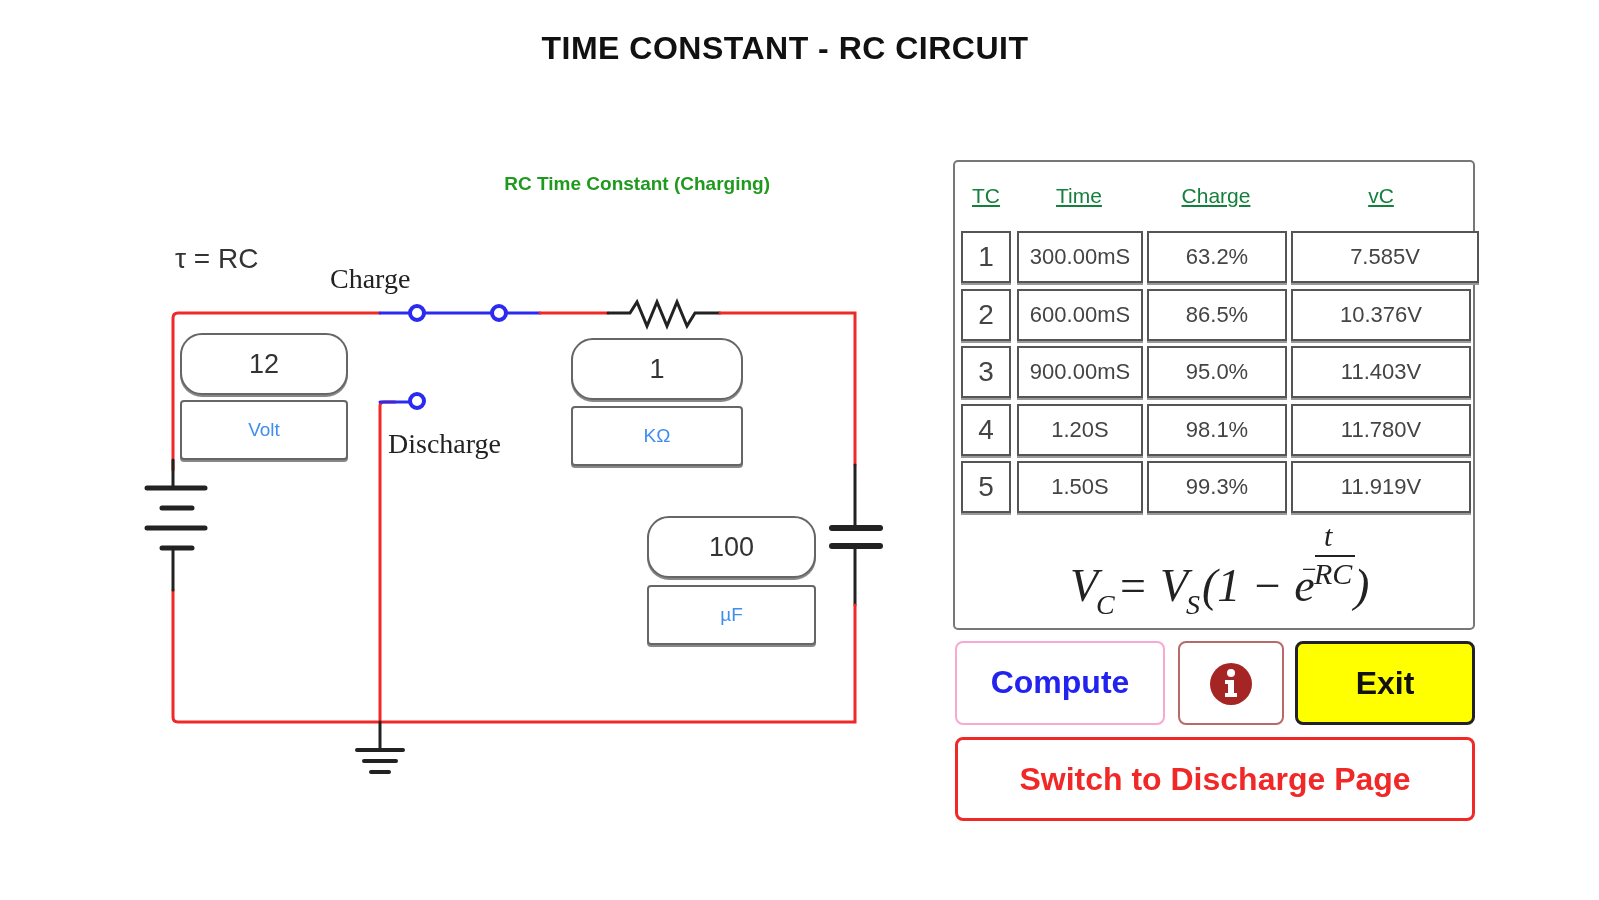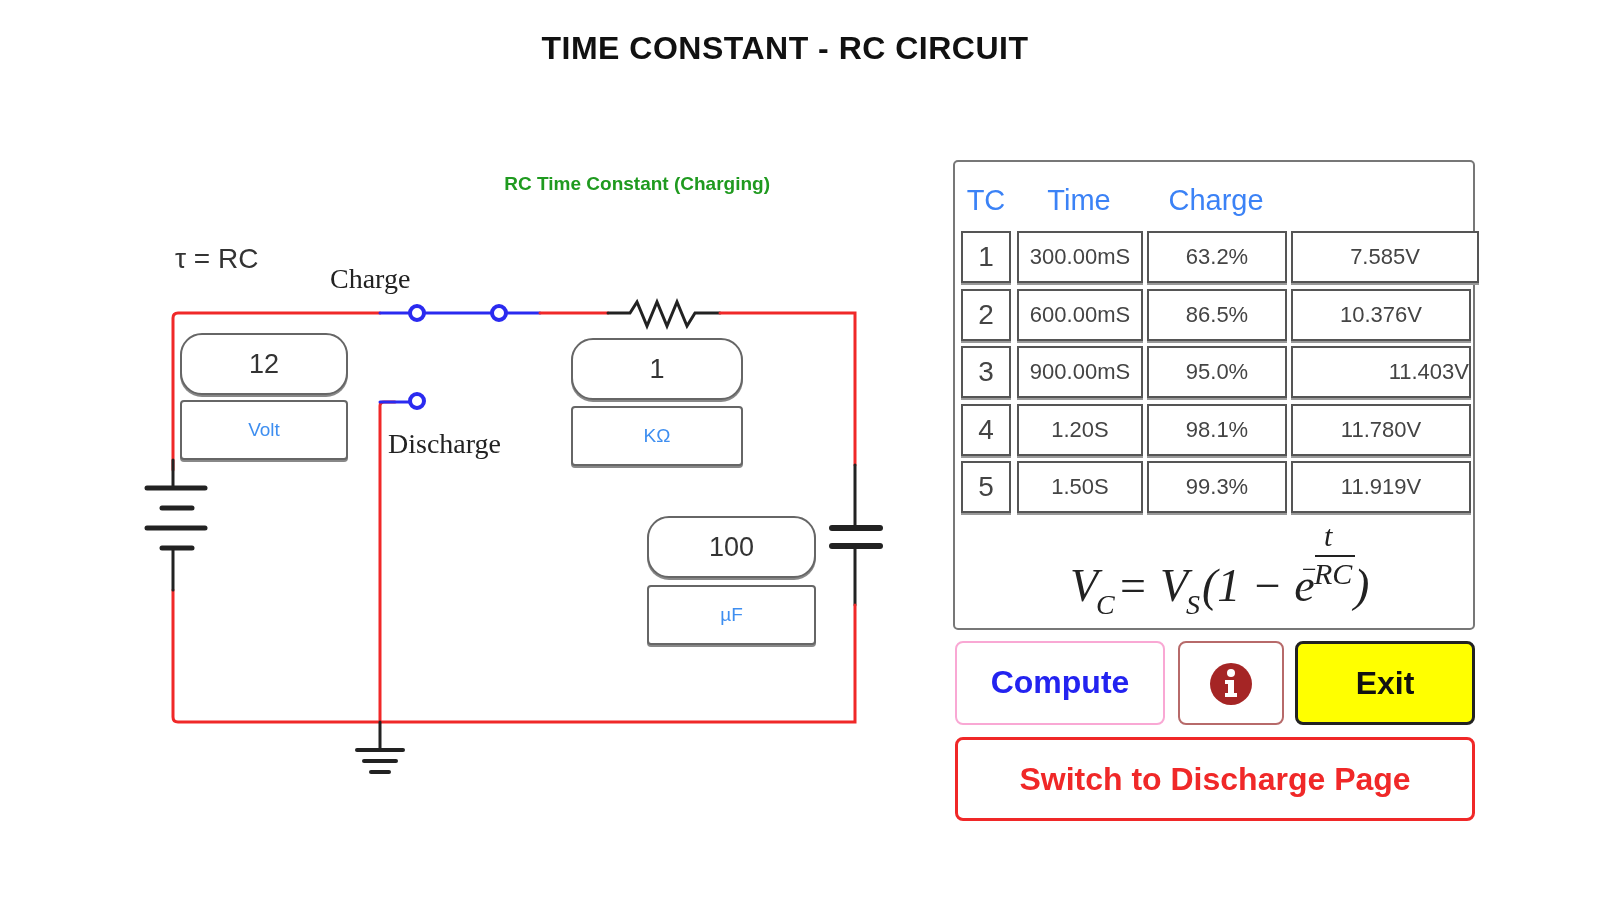--- a/index.html
+++ b/index.html
@@ -10,21 +10,21 @@
   #tau { left:175px; top:243px; font-size:28px; color:#333; }
   .serif-label { font-family:"Liberation Serif", serif; font-size:28px; color:#222; }
   #charge-label { left:330px; top:263px; }
   #discharge-label { left:388px; top:428px; }
   .input-box { border:2px solid #666; border-radius:4px; background:#fff; box-sizing:border-box; text-align:center; box-shadow:0 2px 0 #888; }
   .val { font-size:27px; color:#333; line-height:58px; height:62px;border-radius:22px; }
   .unit { font-size:19px; color:#3e8ef0; line-height:56px; height:60px; }
   svg#circuit { position:absolute; left:0; top:0; }
   
   #table-panel { left:953px; top:160px; width:522px; height:470px; border:2px solid #777; border-radius:5px; box-sizing:border-box; background:#fff; }
-  .th { position:absolute; top:22px; font-size:29px; color:#3b82f6; text-align:center; }
+  .th { position:absolute; top:22px; font-size:21px; color:#15803d; text-align:center;text-decoration:underline; }
   .cell { position:absolute; border:2px solid #555; box-sizing:border-box; text-align:center; font-size:22px; color:#444; height:52px; line-height:48px; background:#fff; box-shadow:0 2px 0 #999; }
   .cell.tc { font-size:28px; }
   #formula { position:absolute; left:115px; top:375px; width:300px; height:90px; font-family:"Liberation Serif", serif; font-style:italic; color:#222; }
   
   .btn { border-radius:8px; box-sizing:border-box; text-align:center; font-weight:bold; background:#fff; cursor:pointer; }
   #compute-btn { left:955px; top:641px; width:210px; height:84px; border:2px solid #f9a8d4; color:#2323f0; font-size:32px; line-height:78px; }
   #info-btn { left:1178px; top:641px; width:106px; height:84px; border:2px solid #b76a6a; }
   #exit-btn { left:1295px; top:641px; width:180px; height:84px; border:3px solid #222; background:#ffff00; color:#111; font-size:32px; line-height:78px; }
   #switch-btn { left:955px; top:737px; width:520px; height:84px; border:3px solid #f02828; color:#f02828; font-size:32px; line-height:78px; }
 </style>
@@ -80,38 +80,39 @@
 <div class="abs input-box unit" style="left:180px;top:400px;width:168px;">Volt</div>
 <div class="abs input-box val" style="left:571px;top:338px;width:172px;">1</div>
 <div class="abs input-box unit" style="left:571px;top:406px;width:172px;">KΩ</div>
 <div class="abs input-box val" style="left:647px;top:516px;width:169px;">100</div>
 <div class="abs input-box unit" style="left:647px;top:585px;width:169px;">µF</div>
 
 <div id="table-panel" class="abs">
   <div class="th" style="left:6px;width:50px;">TC</div>
   <div class="th" style="left:60px;width:128px;">Time</div>
   <div class="th" style="left:192px;width:138px;">Charge</div>
+  <div class="th" style="left:336px;width:180px;">vC</div>
   <div id="rows">
       <div>
         <div class="cell tc" style="left: 6px; width: 50px; top: 69px;">1</div>
         <div class="cell" style="left: 62px; width: 126px; top: 69px;">300.00mS</div>
         <div class="cell" style="left: 192px; width: 140px; top: 69px;">63.2%</div>
         <div class="cell" style="left: 336px; width: 188px; top: 69px;">7.585V</div>
       </div>
       <div>
         <div class="cell tc" style="left: 6px; width: 50px; top: 126.5px;">2</div>
         <div class="cell" style="left: 62px; width: 126px; top: 126.5px;">600.00mS</div>
         <div class="cell" style="left: 192px; width: 140px; top: 126.5px;">86.5%</div>
         <div class="cell" style="left: 336px; width: 180px; top: 126.5px;">10.376V</div>
       </div>
       <div>
         <div class="cell tc" style="left: 6px; width: 50px; top: 184px;">3</div>
         <div class="cell" style="left: 62px; width: 126px; top: 184px;">900.00mS</div>
         <div class="cell" style="left: 192px; width: 140px; top: 184px;">95.0%</div>
-        <div class="cell" style="left: 336px; width: 180px; top: 184px; text-align: right;">11.403V</div>
+        <div class="cell" style="left: 336px; width: 180px; top: 184px;">11.403V</div>
       </div>
       <div>
         <div class="cell tc" style="left: 6px; width: 50px; top: 241.5px;">4</div>
         <div class="cell" style="left: 62px; width: 126px; top: 241.5px;">1.20S</div>
         <div class="cell" style="left: 192px; width: 140px; top: 241.5px;">98.1%</div>
         <div class="cell" style="left: 336px; width: 180px; top: 241.5px;">11.780V</div>
       </div>
       <div>
         <div class="cell tc" style="left: 6px; width: 50px; top: 299px;">5</div>
         <div class="cell" style="left: 62px; width: 126px; top: 299px;">1.50S</div>

